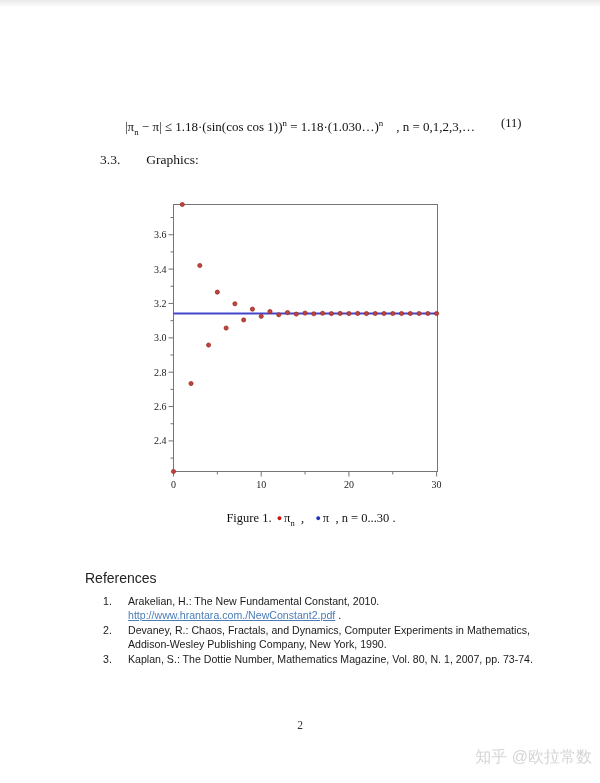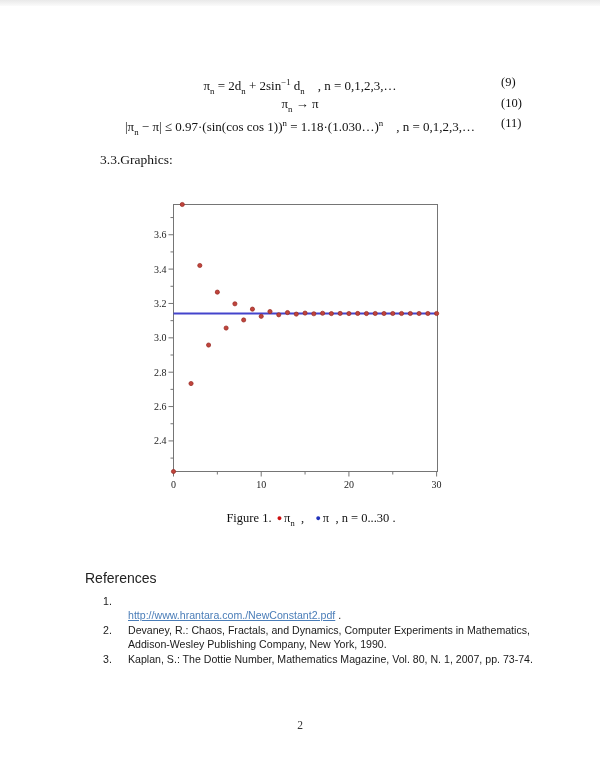--- a/index.html
+++ b/index.html
@@ -11,21 +11,21 @@
     position:absolute;left:0;top:0;width:600px;height:6px;
     background:linear-gradient(#e9e9e9,#fbfbfb);
   }
   
   .eq-row{position:absolute;left:0;width:600px;text-align:center;
           font-size:13px;line-height:17px;color:#111;}
   .eq-formula sub{font-size:0.68em;}
   .eq-formula sup{font-size:0.68em;}
   .eq-number{position:absolute;left:501px;top:0;font-size:12.5px;color:#111;}
   
-  .section-heading{position:absolute;left:100px;top:152px;font-size:13.5px;color:#111;display:flex;}
+  .section-heading{position:absolute;left:100px;top:152px;font-size:13.5px;color:#111;display:flex;gap:26px;}
   
   .chart-svg{position:absolute;left:140px;top:194px;}
   .chart-svg text{font-family:"Liberation Serif",serif;}
   
   .fig-caption{position:absolute;left:0;top:511px;width:590px;text-align:center;
                font-size:12.5px;color:#111;margin-left:16px;}
   .fig-caption sub{font-size:0.68em;}
   .cap-marker{font-size:9px;vertical-align:1px;padding:0 2px;}
   
   .refs-heading{position:absolute;left:85px;top:570px;
@@ -44,30 +44,22 @@
                font-size:11.5px;color:#333;}
   .watermark{position:absolute;right:8px;top:747px;
              font-family:"Liberation Sans",sans-serif;font-size:16px;}
 </style>
 </head>
 <body>
 
 <div class="page">
   <div class="top-strip"></div>
 
-  <div class="eq-row" style="top:74px">
-    <span class="eq-formula"><span>π</span><sub>n</sub><span> = 2</span><span>d</span><sub>n</sub><span> + 2sin</span><sup>−1</sup><span> </span><span>d</span><sub>n</sub><span>  , n = 0,1,2,3,…</span></span>
-    <span class="eq-number">(9)</span>
-  </div>
-  <div class="eq-row" style="top:95px">
-    <span class="eq-formula"><span>π</span><sub>n</sub><span> → π</span></span>
-    <span class="eq-number">(10)</span>
-  </div>
   <div class="eq-row" style="top:115px">
-    <span class="eq-formula"><span>|π</span><sub>n</sub><span> − π| ≤ 0.97·(sin(cos cos 1))</span><sup>n</sup><span> = 1.18·(1.030…)</span><sup>n</sup><span>  , n = 0,1,2,3,…</span></span>
+    <span class="eq-formula"><span>|π</span><sub>n</sub><span> − π| ≤ 1.18·(sin(cos cos 1))</span><sup>n</sup><span> = 1.18·(1.030…)</span><sup>n</sup><span>  , n = 0,1,2,3,…</span></span>
     <span class="eq-number">(11)</span>
   </div>
 
   <div class="section-heading">
     <span>3.3.</span>
     <span>Graphics:</span>
   </div>
 
   <svg class="chart-svg" width="320" height="300">
       <rect x="33.5" y="10.5" width="264" height="267" fill="none" stroke="#757575" stroke-width="1"></rect>
@@ -140,28 +132,29 @@
 
   <div class="fig-caption">
     <span>Figure 1. </span><span class="cap-marker" style="color: rgb(204, 17, 17);">●</span><span><span>π</span><sub>n</sub></span><span> ,  </span><span class="cap-marker" style="color: rgb(34, 51, 187);">●</span><span><span>π</span></span><span> , n = 0...30 .</span>
   </div>
 
   <div class="refs-heading">References</div>
   <div class="refs-list">
     <div class="ref-item">
       <span class="ref-num">1.</span>
       <span class="ref-body">
-        <br>
+        <span>Arakelian, H.: The New Fundamental Constant, 2010.</span><br>
         <a class="ref-link" href="#" style="color: rgb(74, 125, 184);">http://www.hrantara.com./NewConstant2.pdf</a><span class="ref-link-suffix"> .</span>
       </span>
     </div>
     <div class="ref-item">
       <span class="ref-num">2.</span>
       <span class="ref-body">Devaney, R.: Chaos, Fractals, and Dynamics, Computer Experiments in Mathematics, Addison-Wesley Publishing Company, New York, 1990.</span>
     </div>
     <div class="ref-item">
       <span class="ref-num">3.</span>
       <span class="ref-body">Kaplan, S.: The Dottie Number, Mathematics Magazine, Vol. 80, N. 1, 2007, pp. 73-74.</span>
     </div>
   </div>
 
   <div class="page-number">2</div>
+  <div class="watermark" style="color: rgb(213, 213, 213);">知乎 @欧拉常数</div>
 </div>
 
 </body></html>

